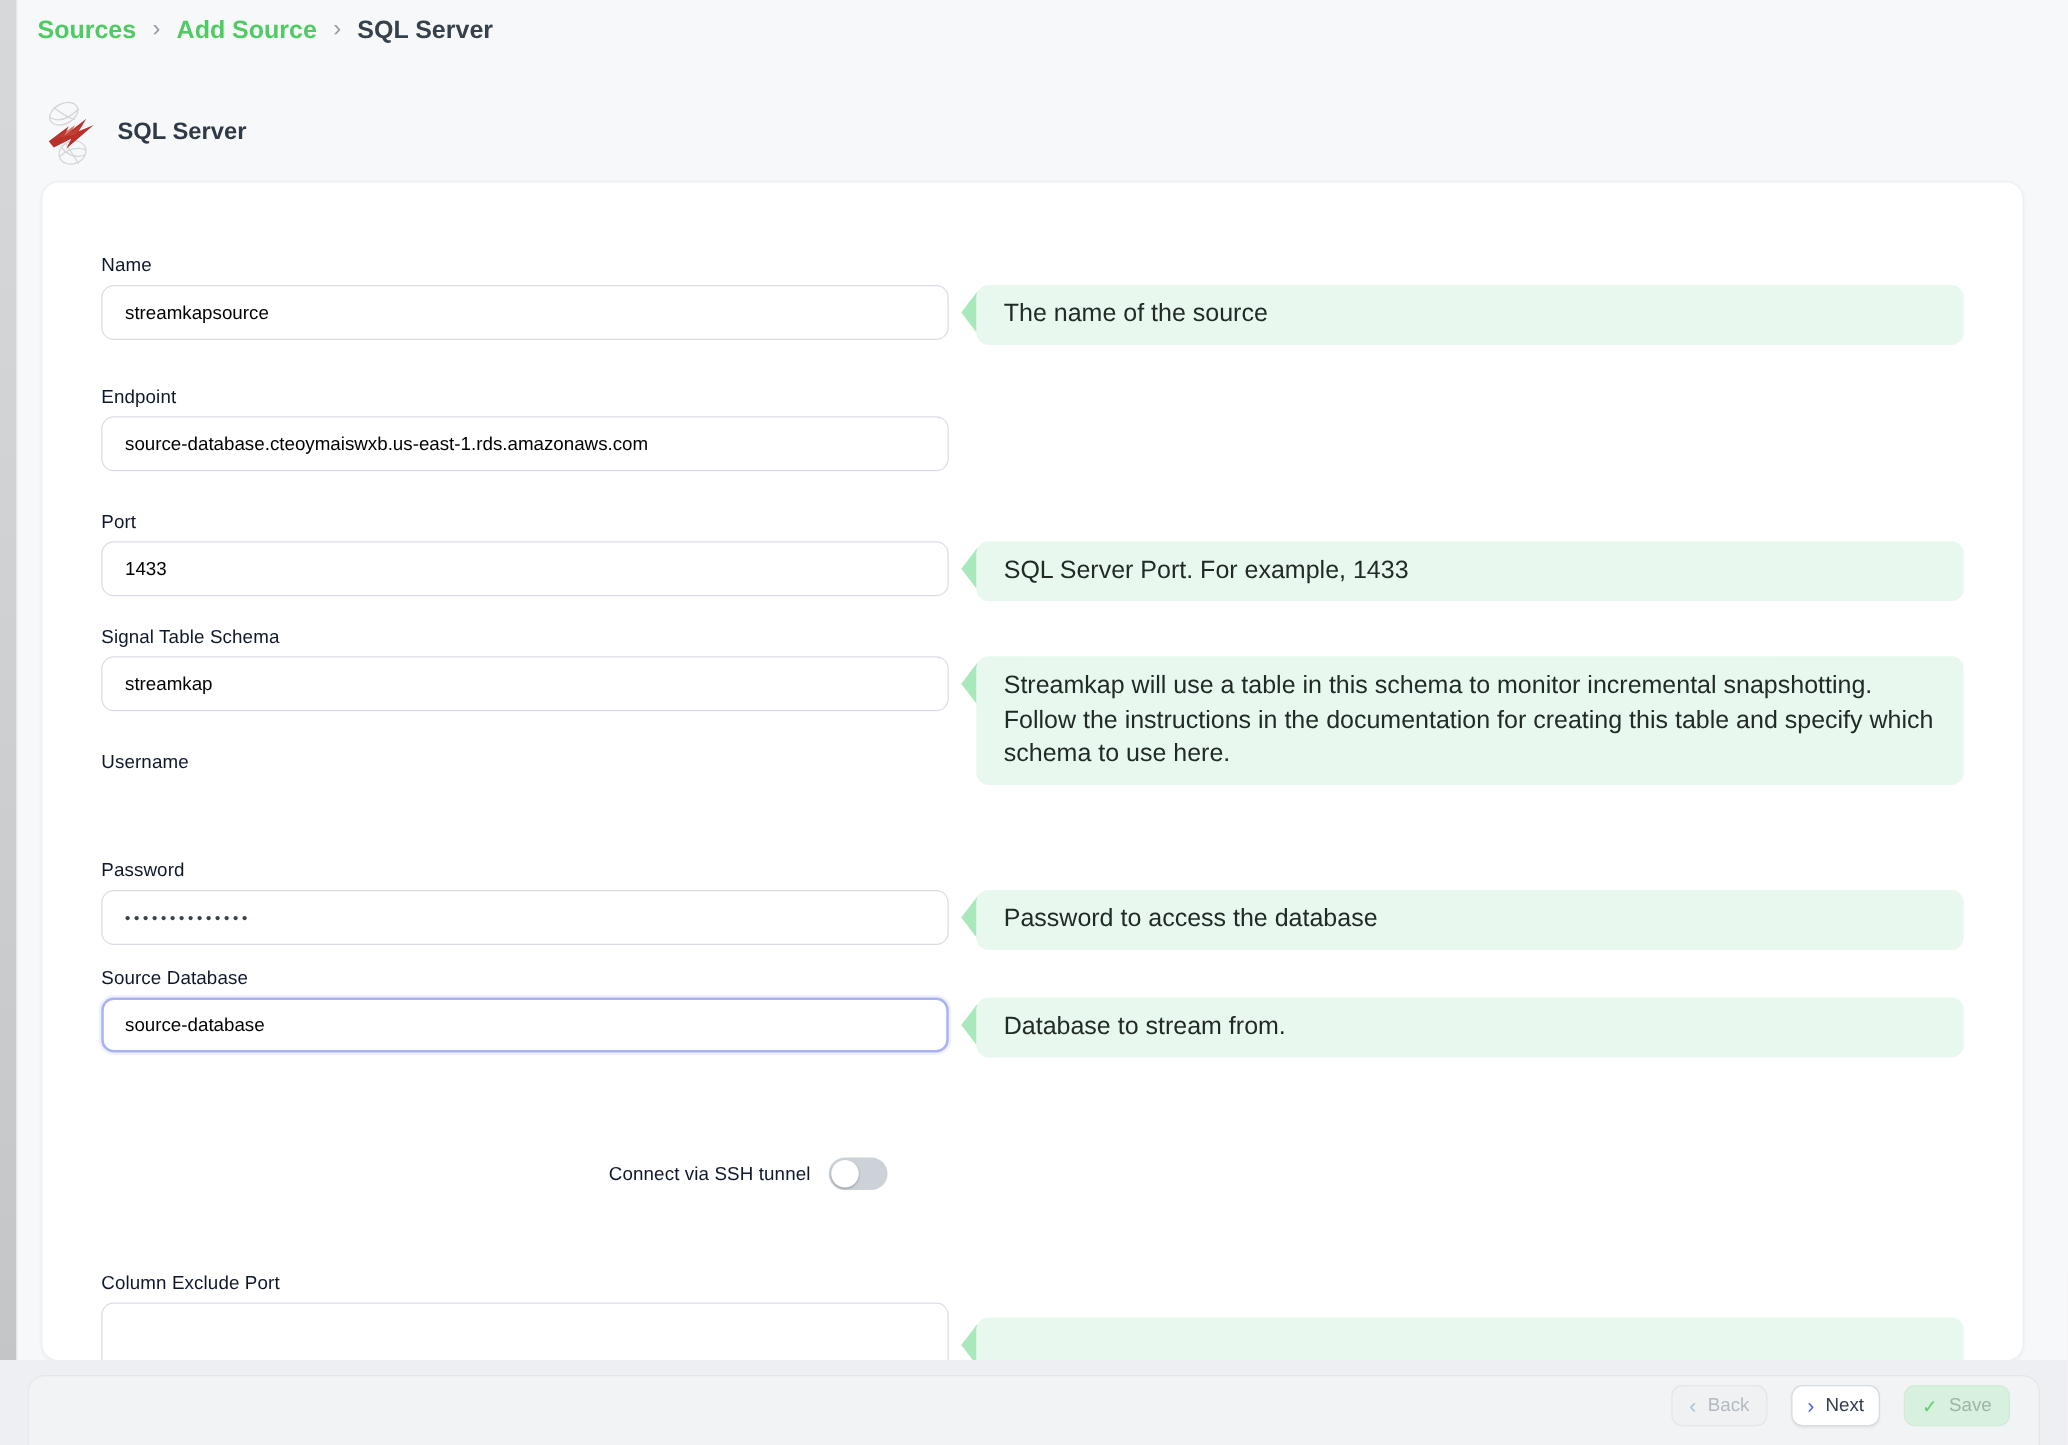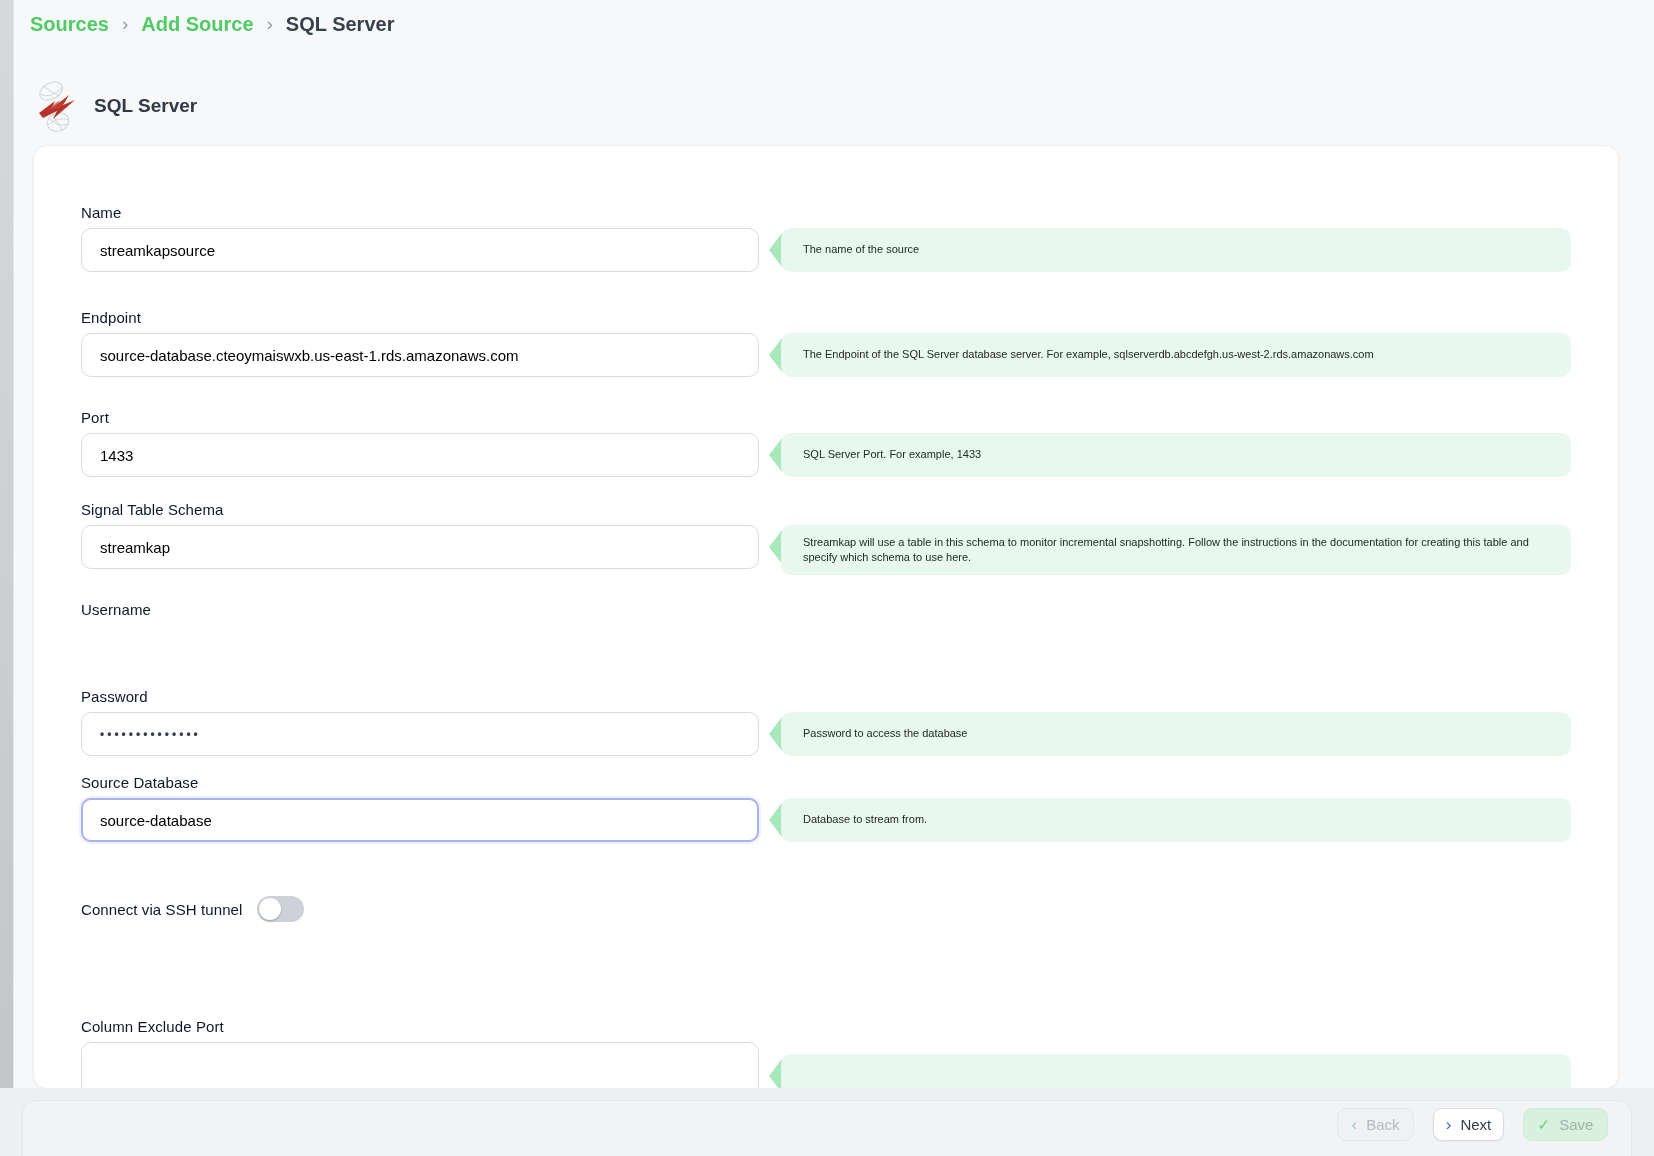--- a/index.html
+++ b/index.html
@@ -28,24 +28,24 @@
   .flabel{font-size:15px;font-weight:400;color:#0f172a;margin-bottom:7px;letter-spacing:.1px;}
   .frow{display:flex;align-items:flex-start;}
   .finput{width:678px;height:44px;box-sizing:border-box;border:1px solid #d9dde3;border-radius:10px;
     padding:0 18px;font-size:15px;color:#000000;background:#fff;outline:none;flex:0 0 auto;font-family:"Liberation Sans",sans-serif;}
   .finput.focused{border:2px solid #a8b2f5;padding:16px 17px;box-shadow:0 0 0 2px rgba(168,178,245,.18);}
   .finput.password{letter-spacing:3px;font-size:12px;font-weight:700;color:#39424b;}
   .tip{display:flex;margin-left:10px;flex:1;min-width:0;}
   .tip-arrow{width:0;height:0;border-top:17px solid transparent;border-bottom:17px solid transparent;
     border-right:13px solid #a9e8ba;margin-top:5px;flex:0 0 auto;}
   .tip-box{flex:1;background:#e9f8ee;border-radius:10px;min-height:44px;box-sizing:border-box;
-    display:flex;align-items:center;padding:10px 22px;font-size:11px;line-height:1.38;color:#212a26;margin-left:-1px;}
-
-  
-  .ssh-block{position:absolute;left:47px;top:732px;width:1490px;display:flex;align-items:flex-start;}
+    display:flex;align-items:center;padding:10px 22px;font-size:20px;line-height:1.38;color:#212a26;margin-left:-1px;}
+
+  
+  .ssh-block{position:absolute;left:47px;top:762px;width:1490px;display:flex;align-items:flex-start;justify-content:center;}
   .ssh-left{width:678px;flex:0 0 auto;display:flex;align-items:center;gap:15px;height:62px;}
   .toggle{width:47px;height:26px;border-radius:13px;background:#ccd2d8;position:relative;cursor:pointer;flex:0 0 auto;}
   .knob{position:absolute;left:2px;top:2px;width:22px;height:22px;border-radius:50%;background:#fff;
     box-shadow:0 1px 2px rgba(0,0,0,.25);}
 
   
   .bottom-zone{position:absolute;left:0;top:1088px;width:1654px;height:68px;background:#edeff2;}
   .footer-bar{position:absolute;left:22px;top:1100px;width:1610px;height:56px;background:#f1f3f5;
     border:1px solid #e4e7ea;border-bottom:none;border-radius:14px 14px 0 0;box-sizing:border-box;}
   .footer-buttons{position:absolute;right:46px;top:1108px;display:flex;gap:19px;}
@@ -101,24 +101,20 @@
           <div class="tip-arrow"></div>
           <div class="tip-box">The name of the source</div>
         </div>
       </div>
     </div>
 
     <div class="field" style="top:163px">
       <div class="flabel">Endpoint</div>
       <div class="frow">
         <input class="finput" value="source-database.cteoymaiswxb.us-east-1.rds.amazonaws.com" style="">
-        <div class="tip">
-          <div class="tip-arrow"></div>
-          <div class="tip-box">The Endpoint of the SQL Server database server. For example, sqlserverdb.abcdefgh.us-west-2.rds.amazonaws.com</div>
-        </div>
       </div>
     </div>
 
     <div class="field" style="top:263px">
       <div class="flabel">Port</div>
       <div class="frow">
         <input class="finput" value="1433" style="">
         <div class="tip">
           <div class="tip-arrow"></div>
           <div class="tip-box">SQL Server Port. For example, 1433</div>

